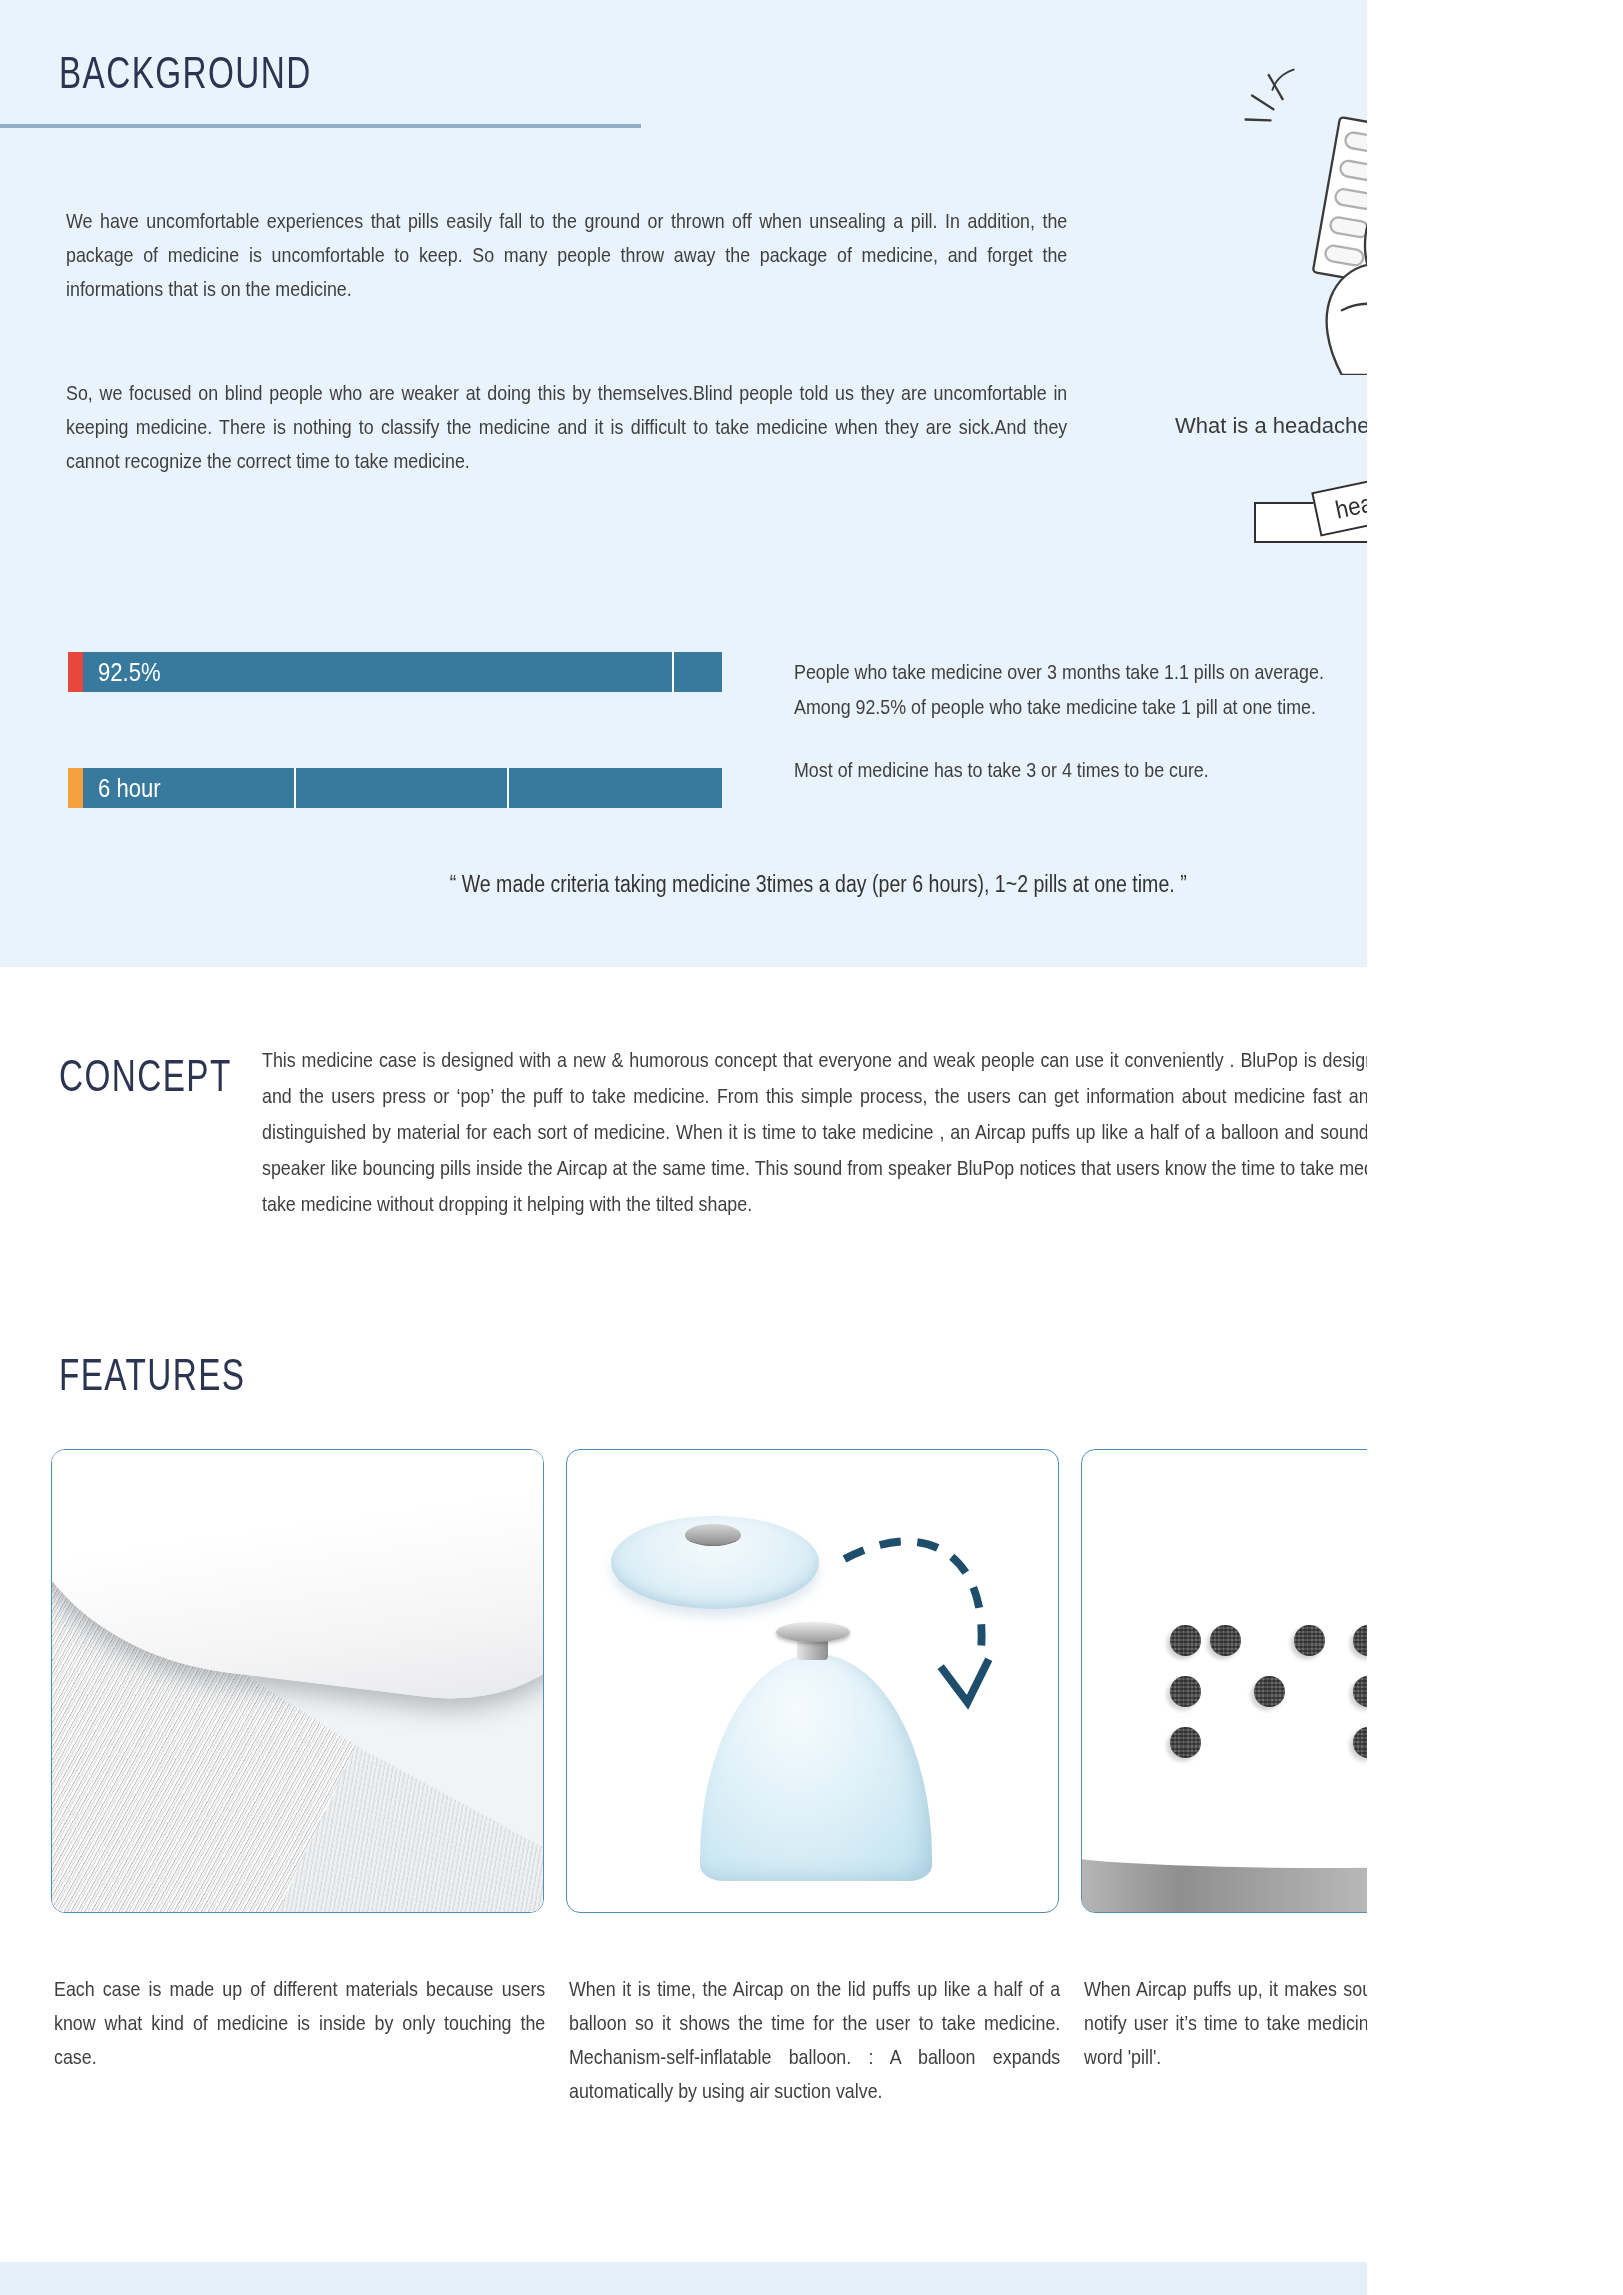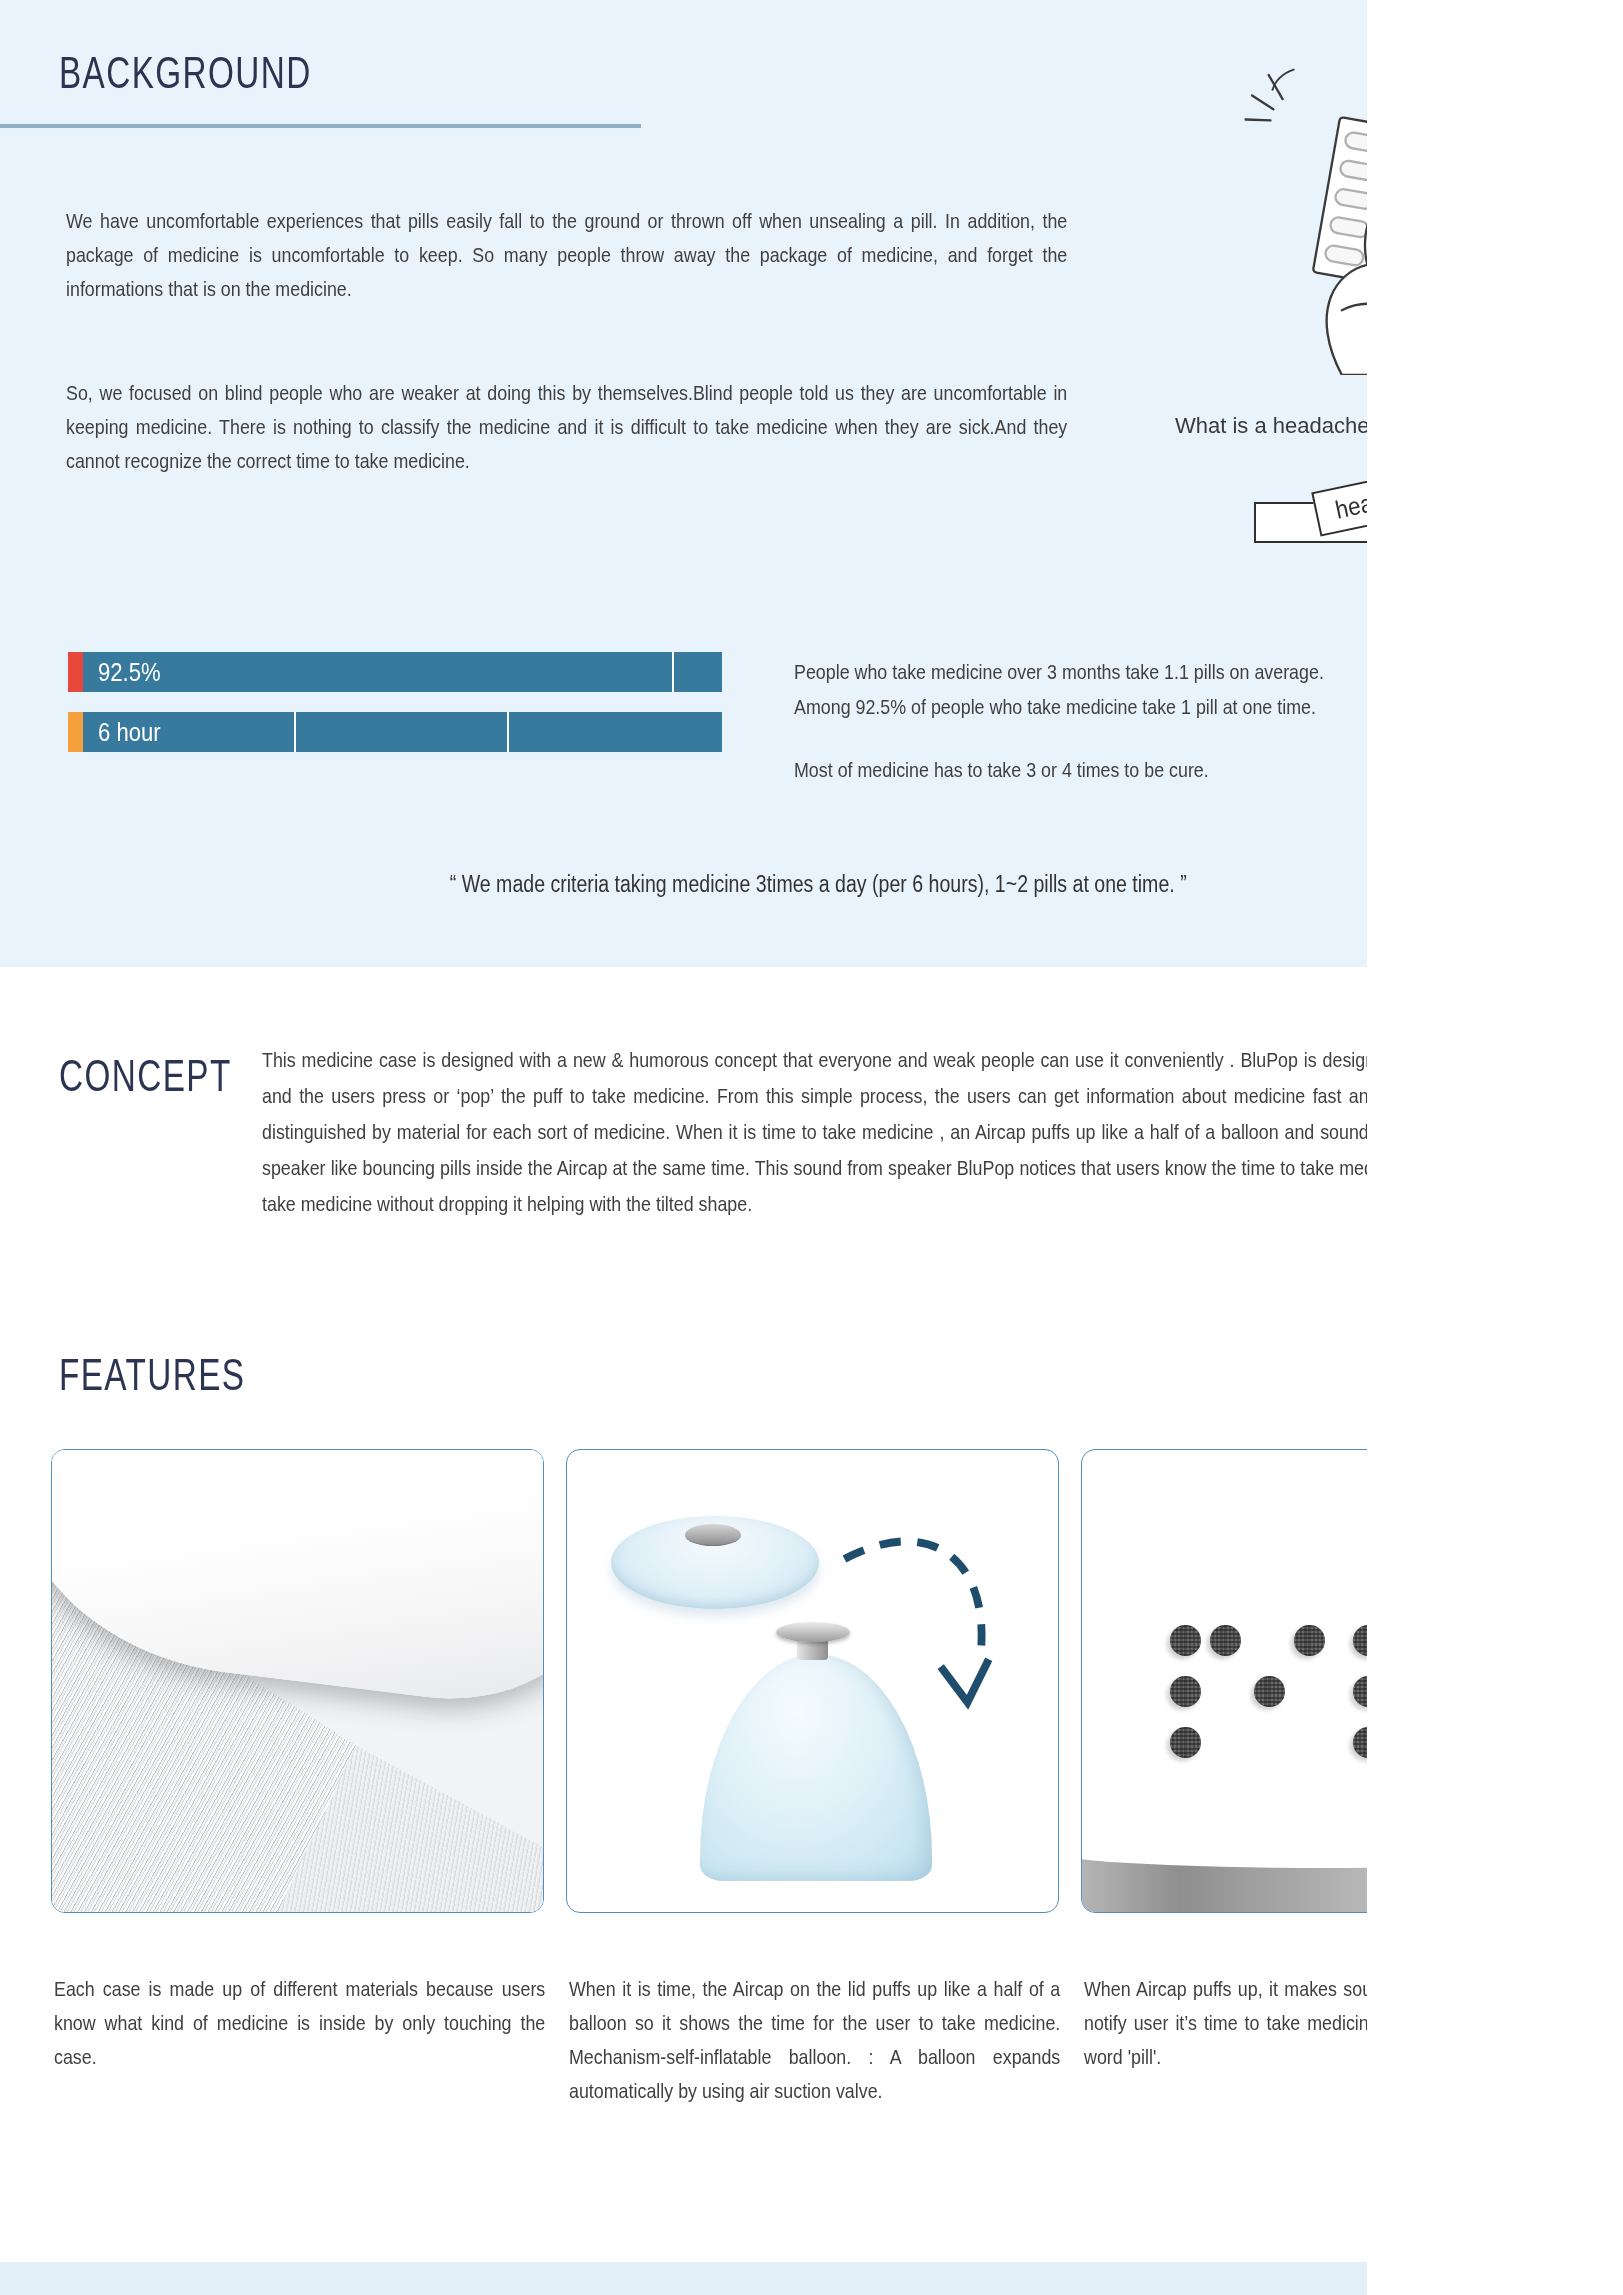--- a/index.html
+++ b/index.html
@@ -30,21 +30,21 @@
   .pbox { position:absolute; background:#ffffff; border:2.3px solid #2f2f2f; box-sizing:border-box; }
   .pstick { left:245px; top:7.4px; width:29px; height:194px; transform:rotate(12deg); }
   .pbox-r { left:187px; top:86px; width:97px; height:44px; transform:rotate(-12deg); }
   .pline { position:absolute; left:140px; top:92px; width:149px; height:2.8px; background:#222; transform:rotate(23deg); transform-origin:0 0; }
   .pbox-label { left:74px; top:90px; width:174px; height:45px; transform:rotate(-12deg); display:flex; align-items:center; justify-content:center; }
   .pbox-label span { font-size:25px; color:#2f2f2f; transform:scaleX(0.9); white-space:nowrap; }
   .pbox-bl { left:14px; top:118px; width:139px; height:41px; }
 
   
   .bar-row { position:absolute; left:68px; width:654px; height:40px; display:flex; }
-  .bar-row1 { top:652px; } .bar-row2 { top:712px; }
+  .bar-row1 { top:652px; } .bar-row2 { top:768px; }
   .bar-accent { width:15.3px; height:40px; }
   .bar-track { position:relative; width:639px; height:40px; background:#ffffff; }
   .bar-seg { position:absolute; top:0; height:40px; }
   .bar-label { position:absolute; left:15px; top:50%; transform:translateY(-50%) scaleX(0.85);
     transform-origin:left center; color:#ffffff; font-size:26px; z-index:2; white-space:nowrap; }
 
   .side-text { left:794px; font-size:21px; line-height:35px; width:840px; color:#3f3f3f; }
   .st1 { top:654px; } .st2 { top:752px; }
 
   .quote { left:366px; top:871px; width:1064px; font-size:23px; text-align:center; color:#333; }

